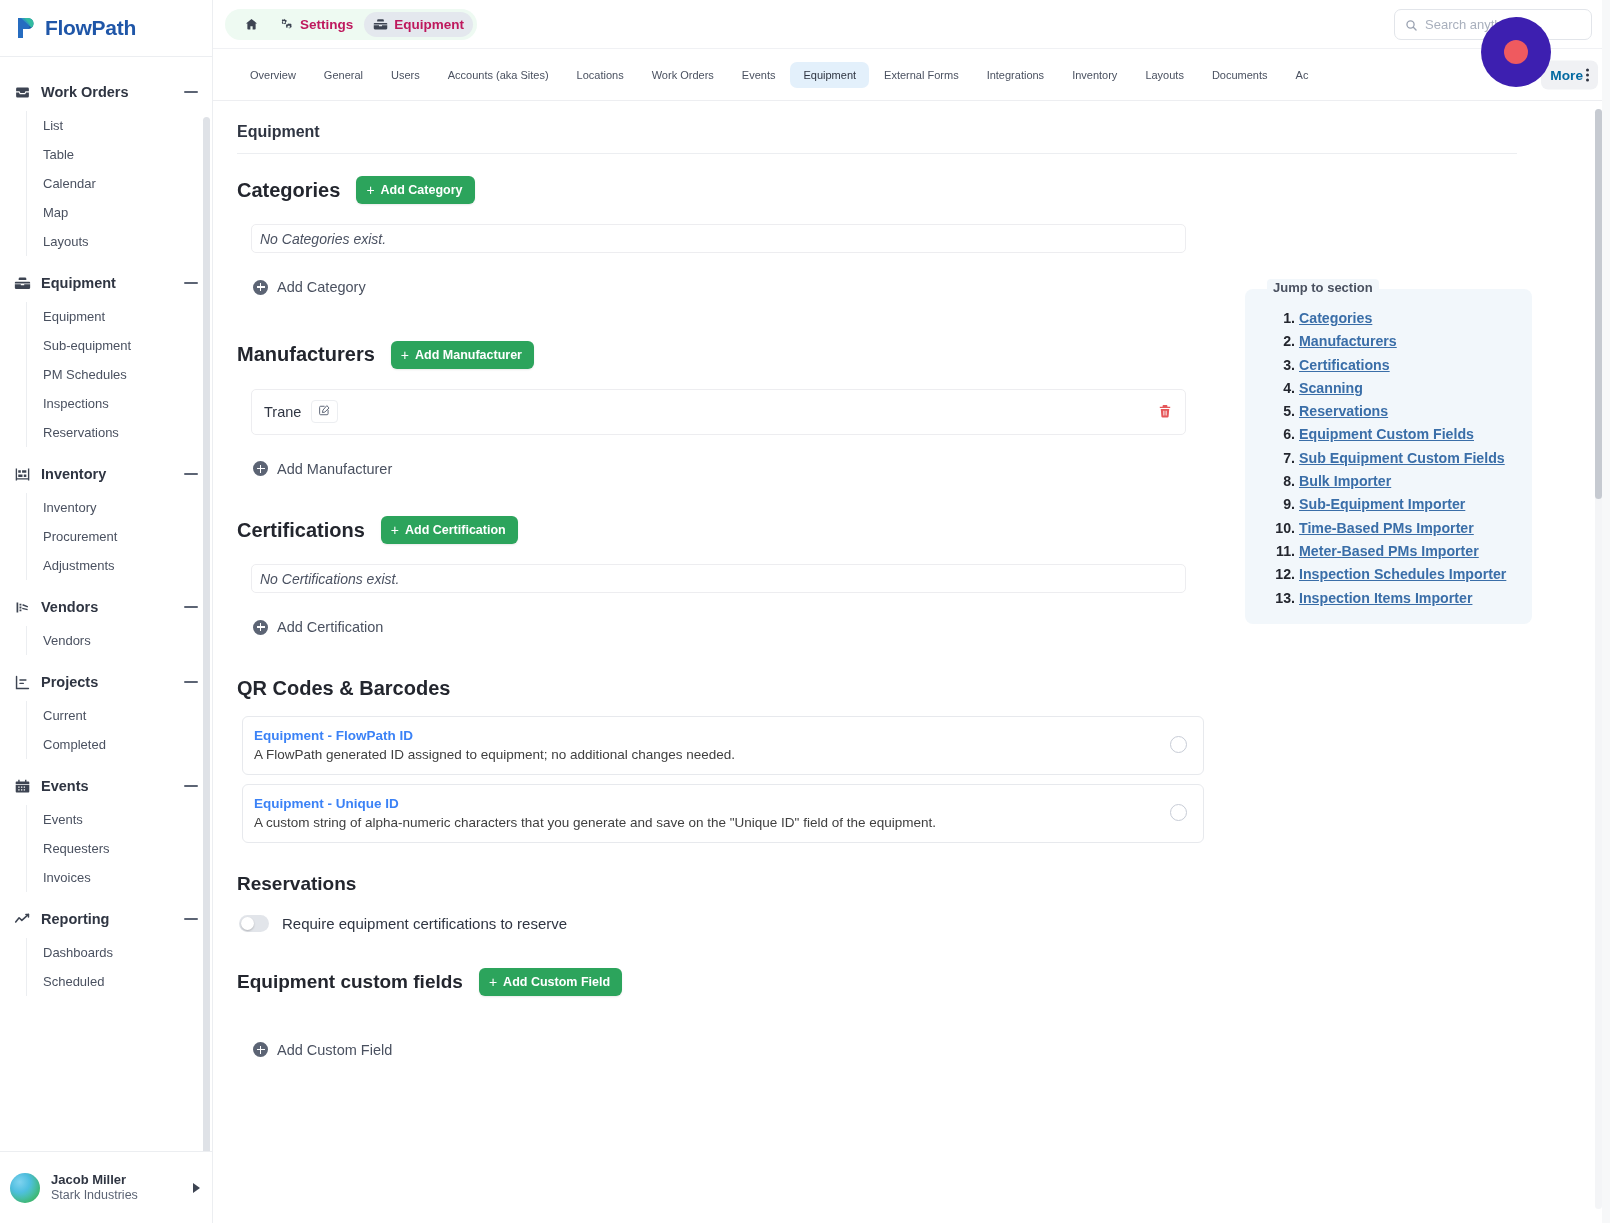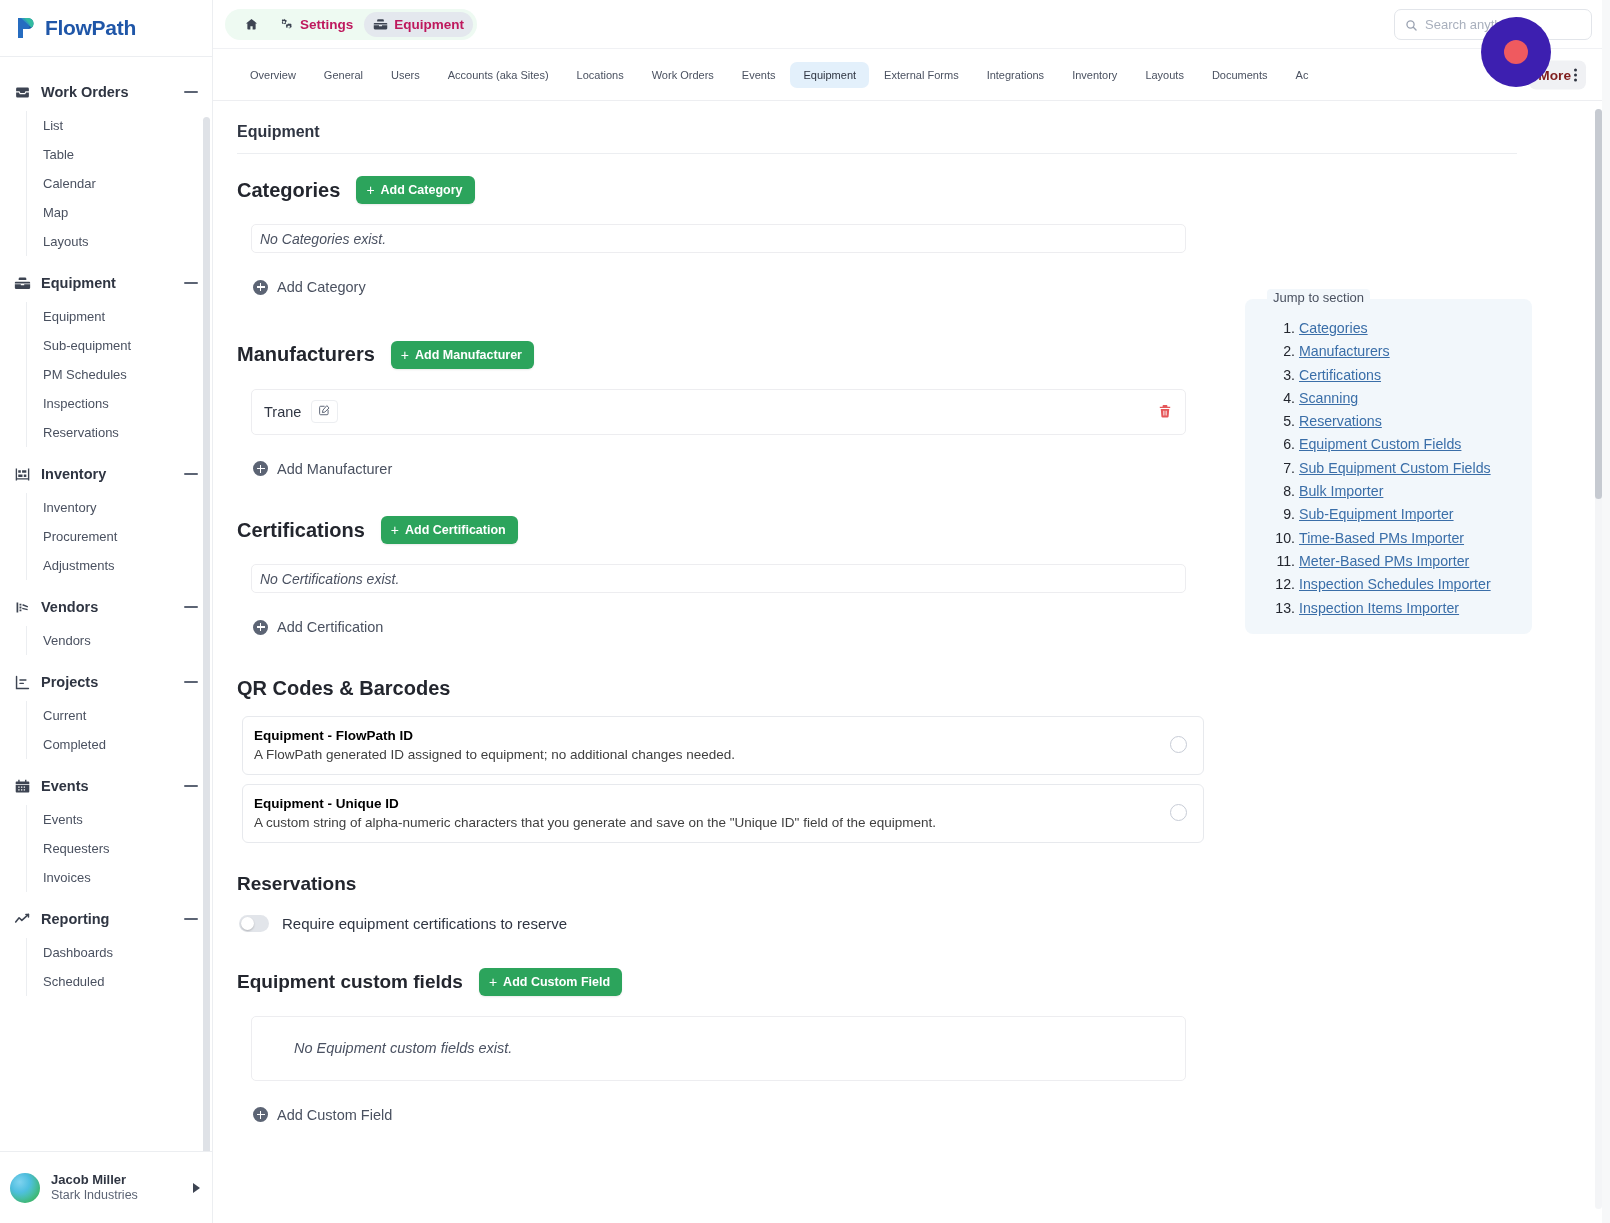--- a/index.html
+++ b/index.html
@@ -123,24 +123,24 @@
     padding: 0 10px 0 24px; border-bottom: 1px solid #edeef1;
     gap: 2px; position: relative; overflow: hidden;
   }
   .tab {
     font-size: 11px; color: #4a5160;
     padding: 7px 13px; border-radius: 7px; cursor: pointer; white-space: nowrap;
   }
   .tab.active { background: #e3f0fb; color: #2f3542; }
   .tab.clipped { overflow: hidden; max-width: 36px; }
   .more-btn {
-    position: absolute; right: 24px; top: 50%; transform: translateY(-50%);
+    position: absolute; right: 12px; top: 50%; transform: translateY(-50%);
     background: #f0f1f4; border-radius: 7px;
     display: flex; align-items: center; gap: 3px;
-    padding: 7px 9px; font-size: 13.7px; font-weight: bold; color: #7f1d1d;
+    padding: 7px 9px; font-size: 13.7px; font-weight: bold; color: #0369a1;
     cursor: pointer;
   }
   .kebab { display: flex; flex-direction: column; gap: 2px; align-items: center; }
   .kebab i { width: 3px; height: 3px; border-radius: 50%; background: #2f3542; display:block; }
 
   
   .content {
     position: relative; height: 1122px; overflow: hidden;
     padding: 0 0 0 0;
   }
@@ -207,21 +207,21 @@
   .add-circle::after { left: 6.6px; top: 3.5px; width: 1.8px; height: 8px; }
 
   .qr-card {
     width: 962px; margin-left: 5px; margin-bottom: 9px;
     border: 1px solid #e7e9ed; border-radius: 6px;
     padding: 11px 16px 12px 11px;
     display: flex; align-items: center; gap: 14px;
     background: #fff; cursor: pointer;
   }
   .qr-text { flex: 1; }
-  .qr-title { font-size: 13.5px; font-weight: bold; color: #000000; margin-bottom: 4px; }
+  .qr-title { font-size: 13.5px; font-weight: bold; color: #3b82f6; margin-bottom: 4px; }
   .qr-desc { font-size: 13.5px; color: #404040; }
   .radio {
     width: 17px; height: 17px; border-radius: 50%;
     border: 1.6px solid #c7ccd6; flex: 0 0 17px; background: #fff;
   }
 
   .toggle-row { display: flex; align-items: center; gap: 13px; margin-top: 20px; margin-left: 2px; }
   .toggle {
     width: 30px; height: 17px; border-radius: 9px; background: #e2e5ea;
     position: relative; cursor: pointer; flex: 0 0 30px;
@@ -234,23 +234,24 @@
 
   .cf-box {
     margin-left: 14px; width: 935px; height: 65px;
     border: 1px solid #ededf0; border-radius: 5px;
     display: flex; align-items: center; padding-left: 42px;
     font-size: 14.5px; font-style: italic; color: #4b5262;
   }
 
   
   .jump-panel {
-    position: absolute; left: 1032px; top: 198px;
+    position: absolute; left: 1032px; top: 188px;
     width: 287px; background: #f2f7fb; border-radius: 8px;
     padding: 18px 12px 14px 0;
+    font-weight: bold;
   }
   .jump-legend {
     position: absolute; left: 22px; top: -10px;
     background: #f2f7fb; padding: 1px 6px; border-radius: 4px;
     font-size: 13px; color: #4a5160;
   }
   .jump-panel ol {
     margin: 0; padding: 0 0 0 54px; list-style: decimal;
   }
   .jump-panel li {
@@ -608,21 +609,20 @@
         </div>
 
         <div class="section" style="margin-top:36px">
           <div class="section-head">
             <span class="section-title sm">Equipment custom fields</span>
             <button class="btn-green">
               <span class="plus">+</span>
               <span>Add Custom Field</span>
             </button>
           </div>
-          <div class="cf-box">No Equipment custom fields exist.</div>
           <div class="add-link">
             <span class="add-circle"></span>
             <span>Add Custom Field</span>
           </div>
         </div>
 
       </div>
 
       <div class="jump-panel">
         <span class="jump-legend">Jump to section</span>

